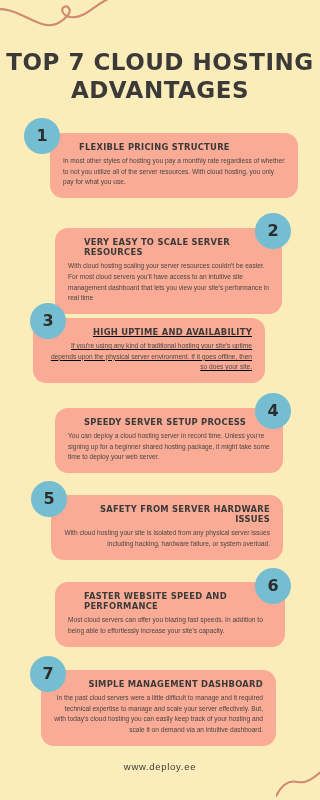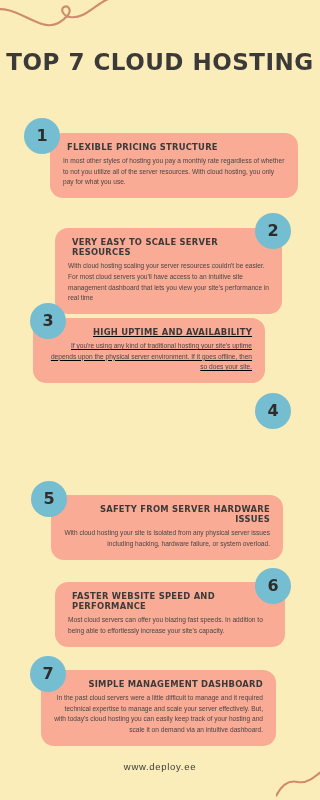--- a/index.html
+++ b/index.html
@@ -65,21 +65,21 @@
   .card-inner {
     padding: 9px 13px 10px 13px;
   }
   .card-title {
     font-family: "DejaVu Sans", sans-serif;
     font-weight: bold;
     font-size: 8.4px;
     letter-spacing: 0.25px;
     color: #3c3a39;
     text-transform: uppercase;
-    margin: 0 0 4px 4px;
+    margin: 0 0 4px 16px;
     line-height: 1.2;
   }
   .card-body {
     font-family: "Liberation Sans", sans-serif;
     font-size: 6.6px;
     line-height: 1.62;
     color: #4a4645;
     margin: 0;
   }
 
@@ -126,20 +126,21 @@
 <div class="page">
 
   <div class="squiggle squiggle-top">
     <svg width="130" height="52" viewBox="0 0 130 52" fill="none" xmlns="http://www.w3.org/2000/svg">
       <path d="M-4 15 C 14 8, 30 22, 48 28 C 60 32, 68 26, 74 19 C 78 14, 74 9, 70 11 C 66 13, 69 20, 76 21 C 90 23, 100 10, 112 4 C 120 0, 126 -1, 132 -2" stroke="#d08a6e" stroke-width="2.1" stroke-linecap="round" fill="none"></path>
     </svg>
   </div>
 
   <div class="header">
     <div class="title-line">TOP 7 CLOUD HOSTING</div>
+    <div class="title-line">ADVANTAGES</div>
   </div>
 
   <div class="card align-left" style="left:50px; top:133px; width:248px;">
     <div class="card-inner">
       <div class="card-title">FLEXIBLE PRICING STRUCTURE</div>
       <div class="card-body">In most other styles of hosting you pay a monthly rate regardless of whether to not you utilize all of the server resources. With cloud hosting, you only pay for what you use.</div>
     </div>
   </div>
   <div class="badge" style="left:24px; top:118px;">1</div>
 
@@ -152,20 +153,26 @@
   <div class="badge" style="left:255px; top:213px;">2</div>
 
   <div class="card align-right" style="left:33px; top:318px; width:232px;text-decoration:underline;">
     <div class="card-inner">
       <div class="card-title">HIGH UPTIME AND AVAILABILITY</div>
       <div class="card-body">If you're using any kind of traditional hosting your site's uptime depends upon the physical server environment. If it goes offline, then so does your site.</div>
     </div>
   </div>
   <div class="badge" style="left:30px; top:303px;">3</div>
 
+  <div class="card align-left" style="left:55px; top:408px; width:228px;">
+    <div class="card-inner">
+      <div class="card-title">SPEEDY SERVER SETUP PROCESS</div>
+      <div class="card-body">You can deploy a cloud hosting server in record time. Unless you're signing up for a beginner shared hosting package, it might take some time to deploy your web server.</div>
+    </div>
+  </div>
   <div class="badge" style="left:255px; top:393px;">4</div>
 
   <div class="card align-right" style="left:51px; top:495px; width:232px;">
     <div class="card-inner">
       <div class="card-title">SAFETY FROM SERVER HARDWARE ISSUES</div>
       <div class="card-body">With cloud hosting your site is isolated from any physical server issues including hacking, hardware failure, or system overload.</div>
     </div>
   </div>
   <div class="badge" style="left:31px; top:481px;">5</div>
 

